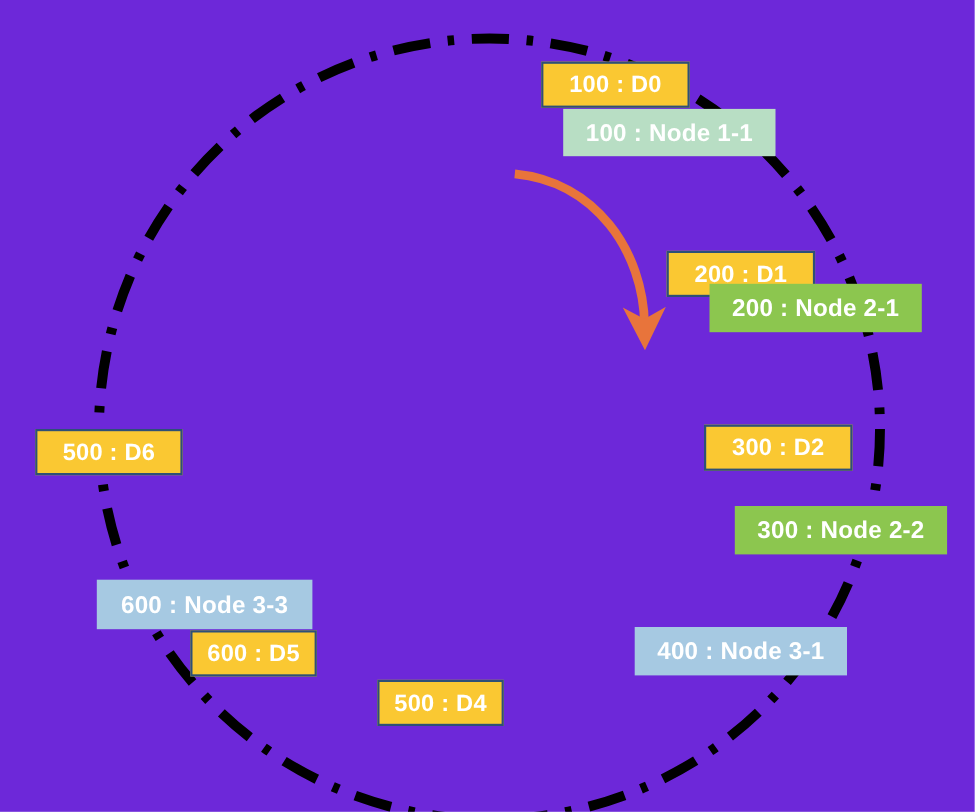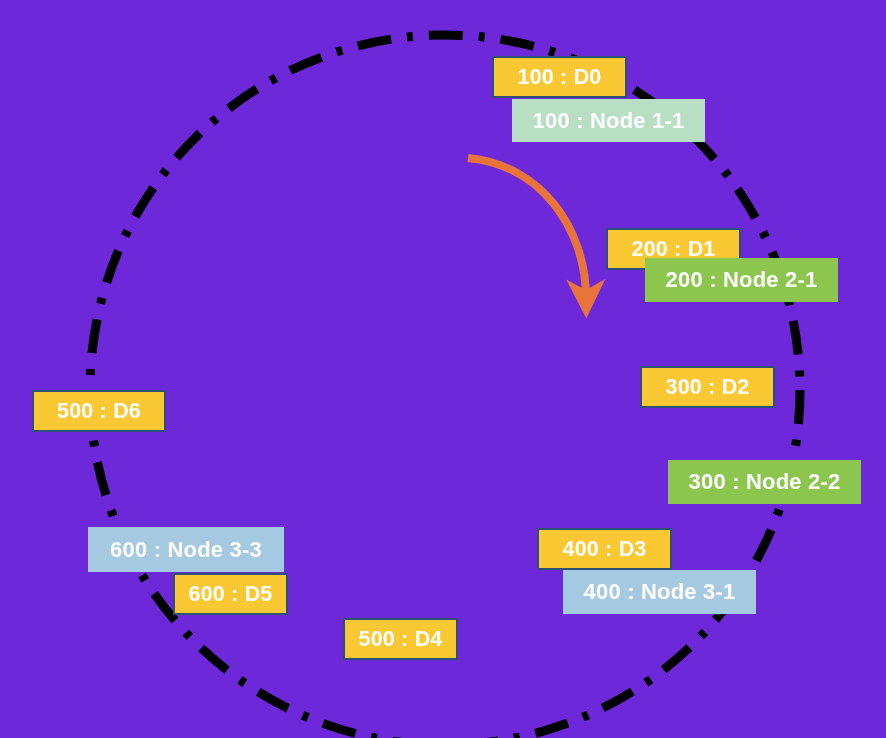--- a/index.html
+++ b/index.html
@@ -70,25 +70,24 @@
     </defs>
     <path id="arrow-path" d="M468,158 C541,165 585,228 586,296" fill="none" stroke="#e8743b" stroke-width="8" stroke-linecap="butt" marker-end="url(#arrowhead)"></path>
   </svg>
 
   <div class="label-box dbox" style="left:492px; top:56px;  width:135px; height:42px;">100 : D0</div>
   <div class="label-box nodebox tone-lightgreen" style="left:512px; top:99px;  width:193px; height:43px;">100 : Node 1-1</div>
 
   <div class="label-box dbox" style="left:606px; top:216px; width:135px; height:42px;margin-top:12px;">200 : D1</div>
   <div class="label-box nodebox tone-green" style="left:645px; top:258px; width:193px; height:44px;">200 : Node 2-1</div>
 
-  <div class="label-box dbox" style="left:640px; top:366px; width:135px; height:42px;">300 : D2</div>
+  <div class="label-box dbox" style="left:640px; top:386px; width:135px; height:42px;">300 : D2</div>
   <div class="label-box nodebox tone-green" style="left:668px; top:432px; width:193px; height:44px;margin-top:28px;">300 : Node 2-2</div>
 
-  <div class="label-box dbox" style="left:537px; top:528px; width:135px; height:42px;">400 : D3</div>
-  <div class="label-box nodebox tone-blue" style="left:563px; top:570px; width:193px; height:44px;">400 : Node 3-1</div>
+  <div class="label-box nodebox tone-blue" style="left:577px; top:570px; width:193px; height:44px;">400 : Node 3-1</div>
 
   <div class="label-box dbox" style="left:343px; top:618px; width:115px; height:42px;">500 : D4</div>
 
   <div class="label-box nodebox tone-blue" style="left:88px; top:527px; width:196px; height:45px;">600 : Node 3-3</div>
   <div class="label-box dbox" style="left:173px; top:573px; width:115px; height:42px;">600 : D5</div>
 
   <div class="label-box dbox" style="left:32px;  top:390px; width:134px; height:42px;">500 : D6</div>
 
 </div>
 

